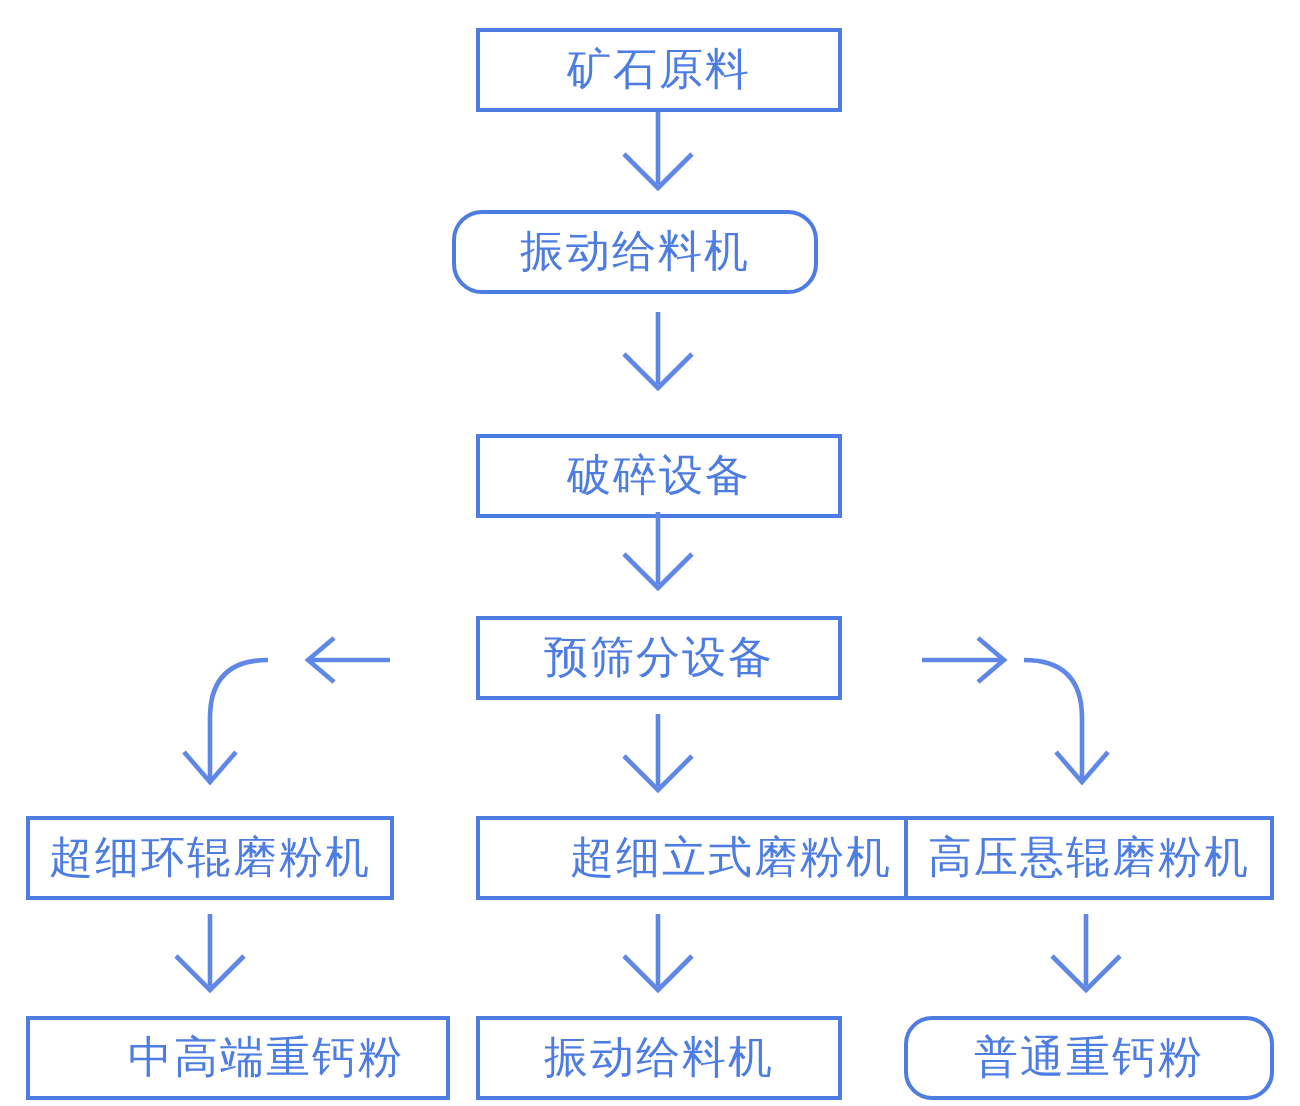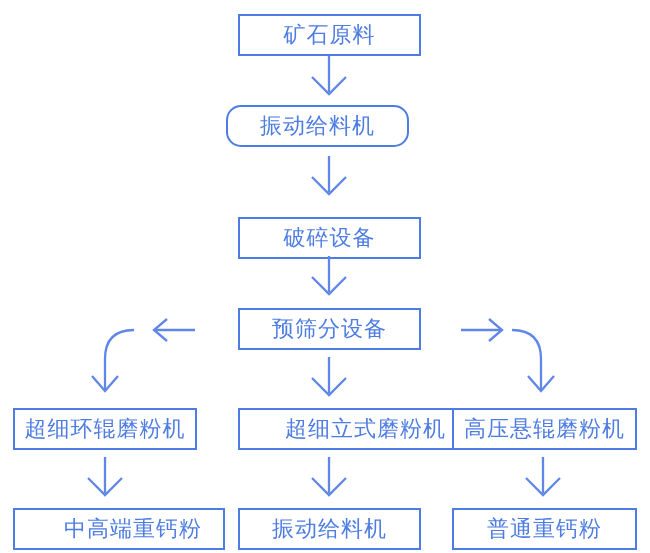--- a/index.html
+++ b/index.html
@@ -117,15 +117,15 @@
 
   <svg class="arr" style="left:523px;top:456px" width="40" height="40" viewBox="0 0 40 40">
     <line x1="20" y1="1" x2="20" y2="37"></line>
       <polyline points="3,22 20,39 37,22"></polyline>
   </svg>
 
   <div class="node" style="left:13px;top:508px;width:180px;padding-left:28px;">中高端重钙粉</div>
 
   <div class="node" style="left:238px;top:508px;width:179px;">振动给料机</div>
 
-  <div class="node" style="left:452px;top:508px;width:181px;">普通重钙粉</div>
+  <div class="node" style="left:452px;top:508px;width:181px;border-radius:14px;">普通重钙粉</div>
 
 </div>
 
 </body></html>

